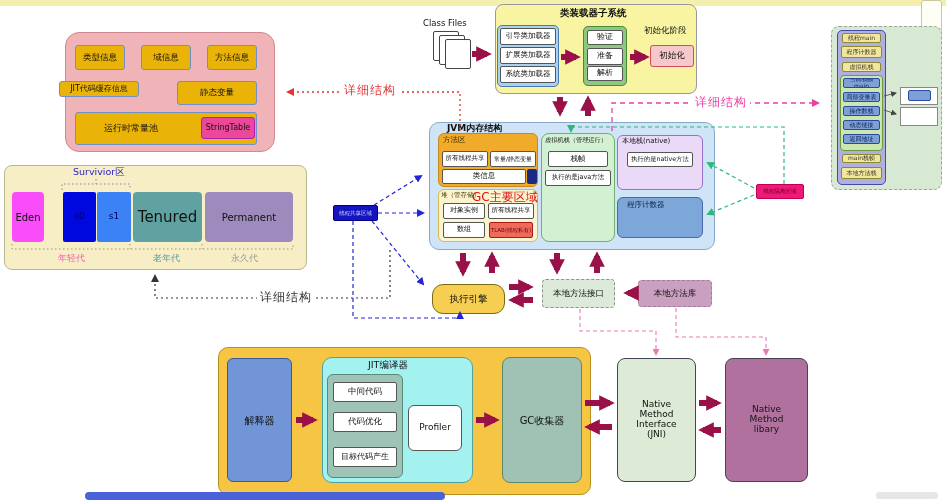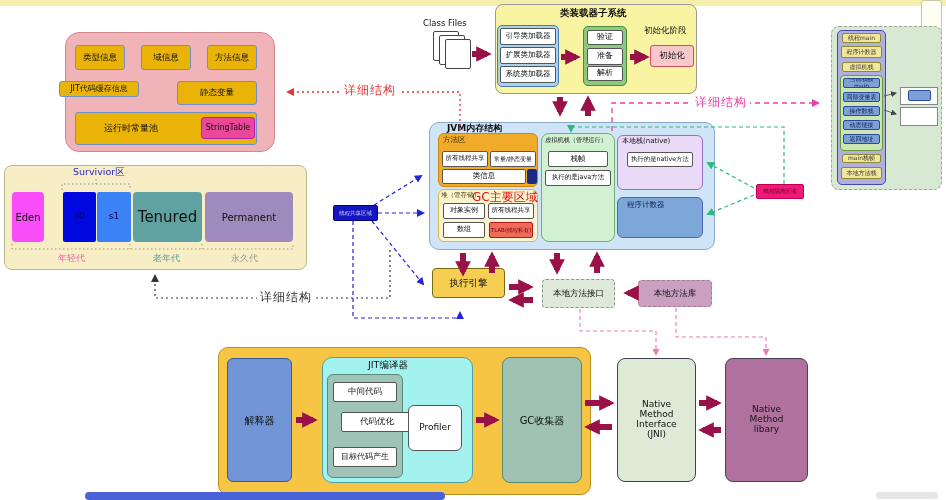--- a/index.html
+++ b/index.html
@@ -149,41 +149,41 @@
   <div class="bx" style="left:133px;top:192px;width:69px;height:50px;background:#60a2a2;border-radius:4px;font-size:15px">
       <span>Tenured</span>
     </div>
   <div class="bx" style="left:205px;top:192px;width:88px;height:50px;background:#9e8abc;border-radius:4px;font-size:10px">
       <span>Permanent</span>
     </div>
   <div class="tl" style="left:58px;top:254px;font-size:9px;color:#f05ab4"><span>年轻代</span></div>
   <div class="tl" style="left:153px;top:254px;font-size:9px;color:#5a9a9a"><span>老年代</span></div>
   <div class="tl" style="left:231px;top:254px;font-size:9px;color:#9a9a9a"><span>永久代</span></div>
 
-  <div class="bx" style="left:432px;top:268px;width:73px;height:30px;background:#f6ce52;border:1.5px solid #7a6a10;border-radius:4px;font-size:9.5px">
+  <div class="bx" style="left:432px;top:284px;width:73px;height:30px;background:#f6ce52;border:1.5px solid #7a6a10;border-radius:11px;font-size:9.5px">
       <span>执行引擎</span>
     </div>
   <div class="bx" style="left:542px;top:279px;width:73px;height:29px;background:#ddeada;border:1px dashed #889888;border-radius:4px;font-size:8.5px">
       <span>本地方法接口</span>
     </div>
   <div class="bx" style="left:638px;top:280px;width:74px;height:27px;background:#c9a0bf;border:1px dashed #a87898;border-radius:4px;font-size:8.5px">
       <span>本地方法库</span>
     </div>
 
   <div class="bx" style="left:218px;top:347px;width:373px;height:148px;background:#f6c544;border:1px solid #b89020;border-radius:10px"></div>
   <div class="bx" style="left:227px;top:358px;width:65px;height:124px;background:#7195d6;border:1px solid #3a5a9a;border-radius:6px;font-size:10px">
       <span>解释器</span>
     </div>
   <div class="bx" style="left:322px;top:357px;width:151px;height:126px;background:#a4f2f0;border:1px solid #50a0a0;border-radius:10px"></div>
   <div class="tl" style="left:368px;top:360px;font-size:9.5px"><span>JIT编译器</span></div>
   <div class="bx" style="left:327px;top:374px;width:76px;height:104px;background:#9ec4b8;border:1px solid #5a8a7a;border-radius:6px"></div>
   <div class="bx wchip" style="left:333px;top:382px;width:64px;height:20px;font-size:8.5px">
       <span>中间代码</span>
     </div>
-  <div class="bx wchip" style="left:341px;top:412px;width:72px;height:20px;font-size:8.5px">
+  <div class="bx wchip" style="left:333px;top:412px;width:64px;height:20px;font-size:8.5px">
       <span>代码优化</span>
     </div>
   <div class="bx wchip" style="left:333px;top:447px;width:64px;height:20px;font-size:8px">
       <span>目标代码产生</span>
     </div>
   <div class="bx wchip" style="left:408px;top:405px;width:54px;height:46px;font-size:9px;border-radius:6px">
       <span>Profiler</span>
     </div>
   <div class="bx" style="left:502px;top:357px;width:80px;height:126px;background:#9fc2b4;border:1px solid #5a8a6a;border-radius:8px;font-size:10px">
       <span>GC收集器</span>

